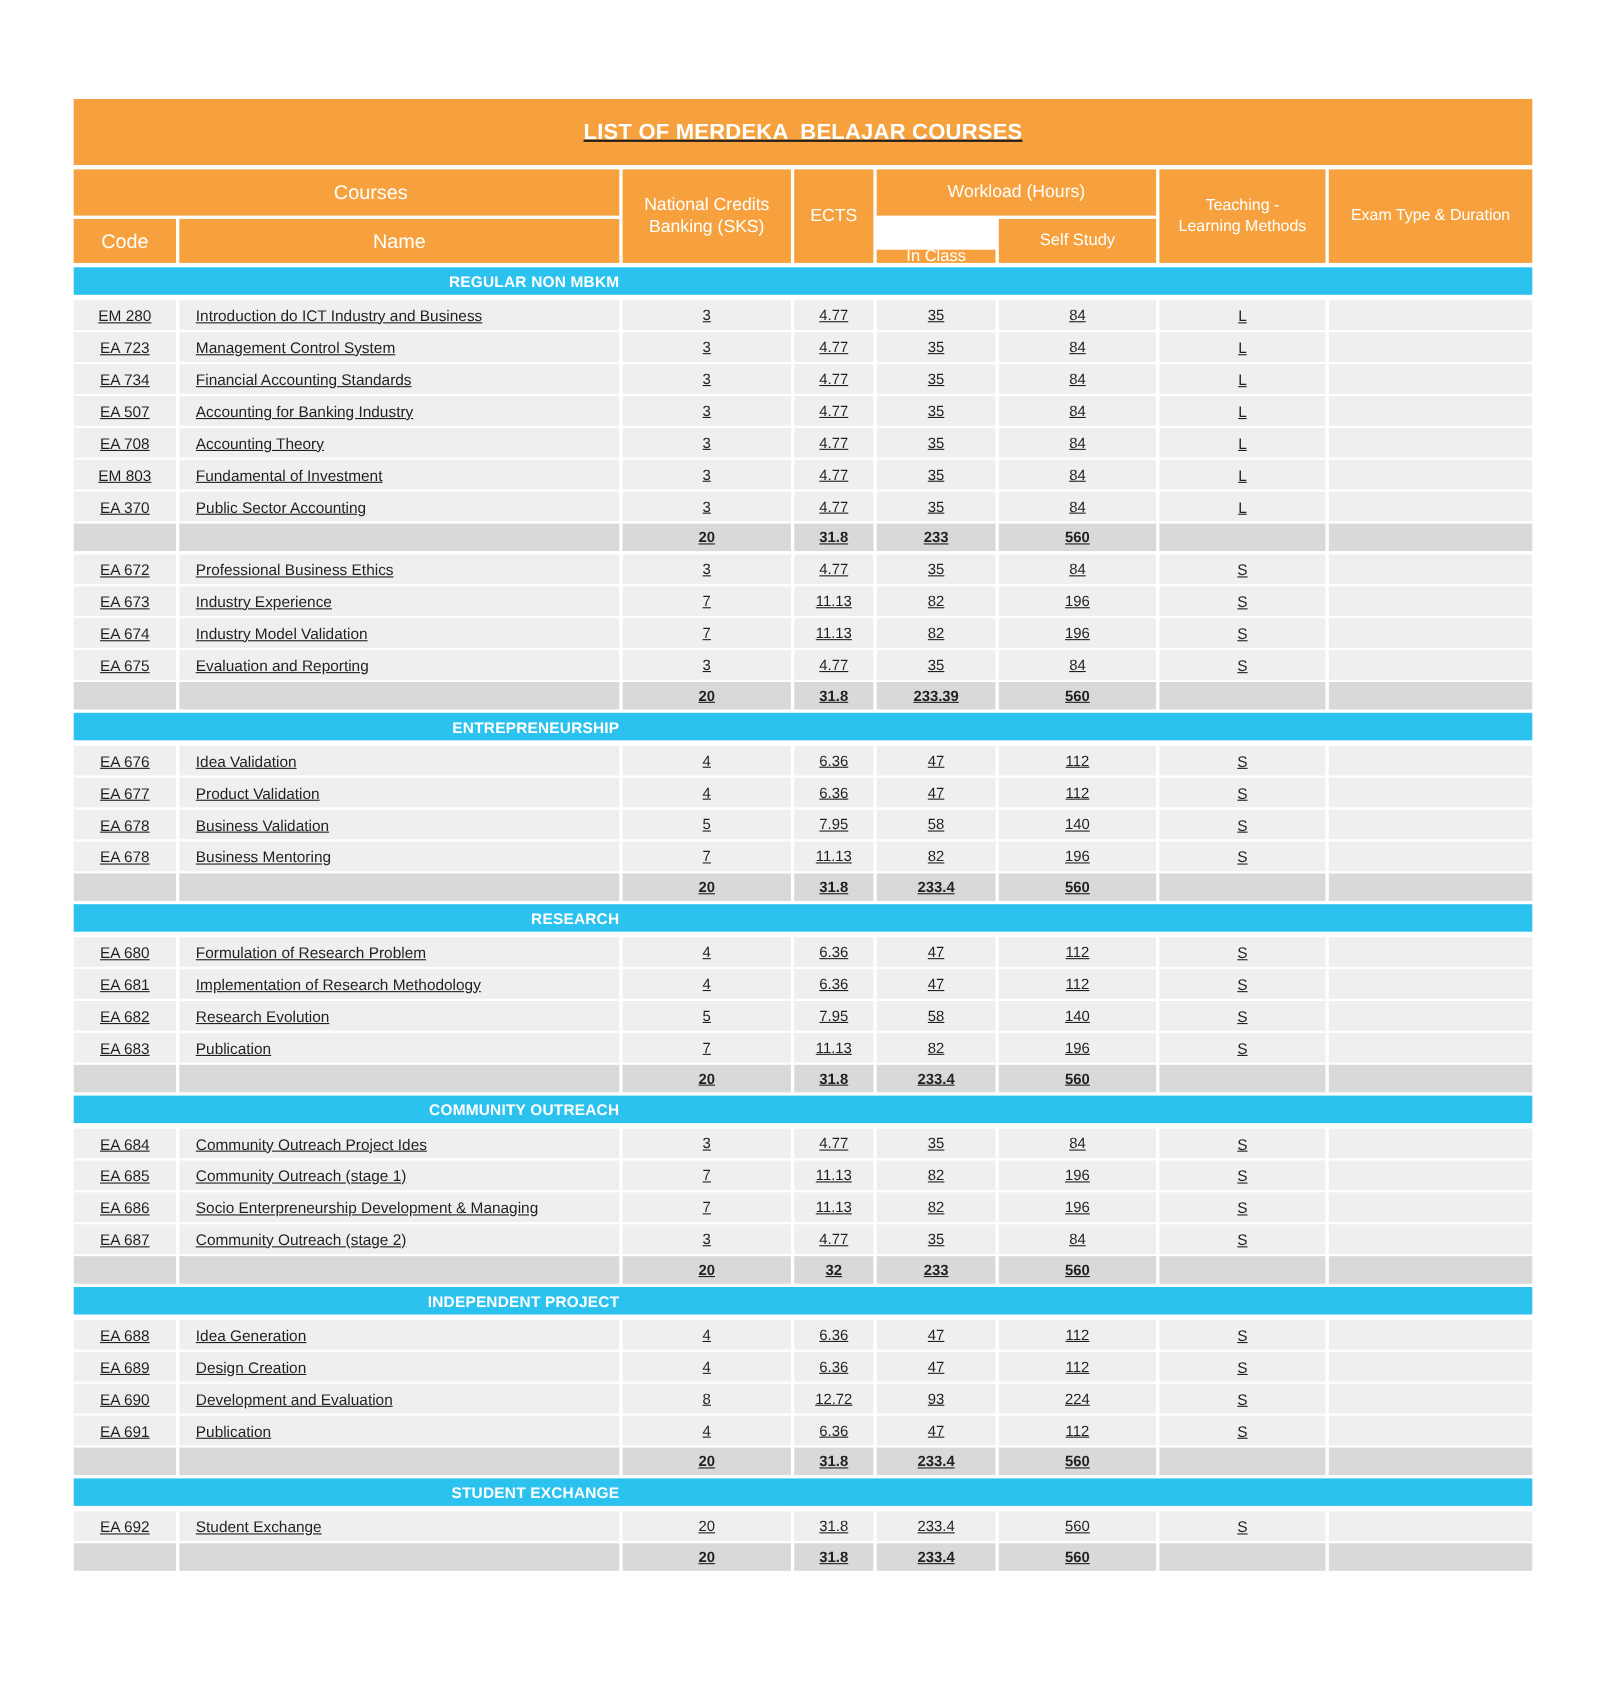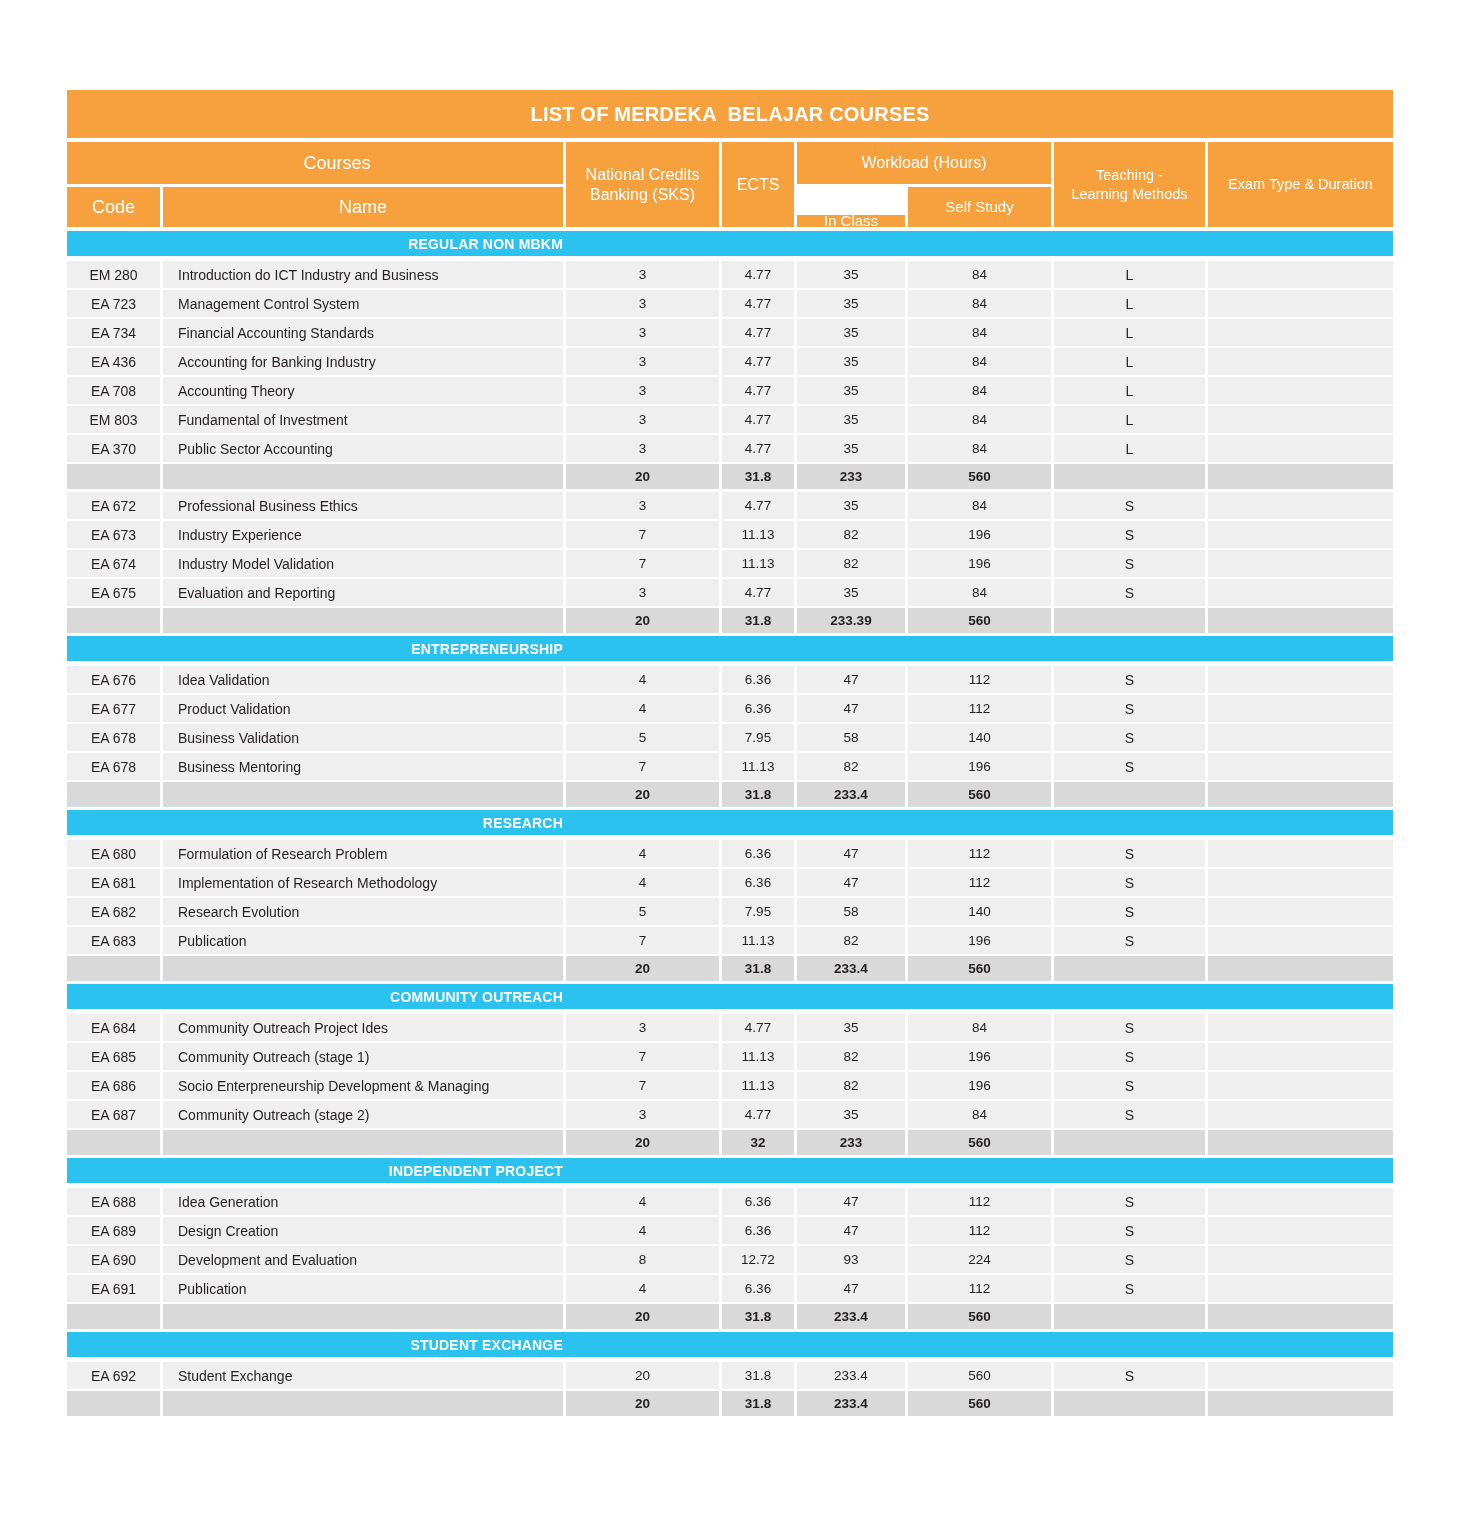--- a/index.html
+++ b/index.html
@@ -16,26 +16,28 @@
     width:1465px;height:1533px;background:#ffffff;
     font-family:"Liberation Sans",sans-serif;color:var(--text);
     position:relative;overflow:hidden;
   }
   .table-wrap{position:absolute;left:67px;top:90px;width:1326px;}
 
   .grid8{
     display:grid;
     grid-template-columns:93px 400px 153px 72px 108px 143px 151px 185px;
     column-gap:3px;
+    text-decoration:underline;
   }
 
   .title-bar{
-    height:48px;background:var(--orange);
+    height:60px;background:var(--orange);
     display:flex;align-items:center;justify-content:center;
     margin-bottom:4px;
+    text-decoration:underline;
   }
   .title-text{color:var(--header-text);font-size:20px;font-weight:bold;white-space:pre;letter-spacing:0.2px;}
 
   .header-grid{
     display:grid;
     grid-template-columns:93px 400px 153px 72px 108px 143px 151px 185px;
     grid-template-rows:42px 40px;
     gap:3px;
     margin-bottom:4px;
   }
@@ -128,21 +130,21 @@
         <div class="cell ">EA 734</div>
         <div class="cell name-cell">Financial Accounting Standards</div>
         <div class="cell num-cell">3</div>
         <div class="cell num-cell">4.77</div>
         <div class="cell num-cell">35</div>
         <div class="cell num-cell">84</div>
         <div class="cell ">L</div>
         <div class="cell"></div>
       </div>
       <div class="grid8 row">
-        <div class="cell ">EA 436</div>
+        <div class="cell ">EA 507</div>
         <div class="cell name-cell">Accounting for Banking Industry</div>
         <div class="cell num-cell">3</div>
         <div class="cell num-cell">4.77</div>
         <div class="cell num-cell">35</div>
         <div class="cell num-cell">84</div>
         <div class="cell ">L</div>
         <div class="cell"></div>
       </div>
       <div class="grid8 row">
         <div class="cell ">EA 708</div>

